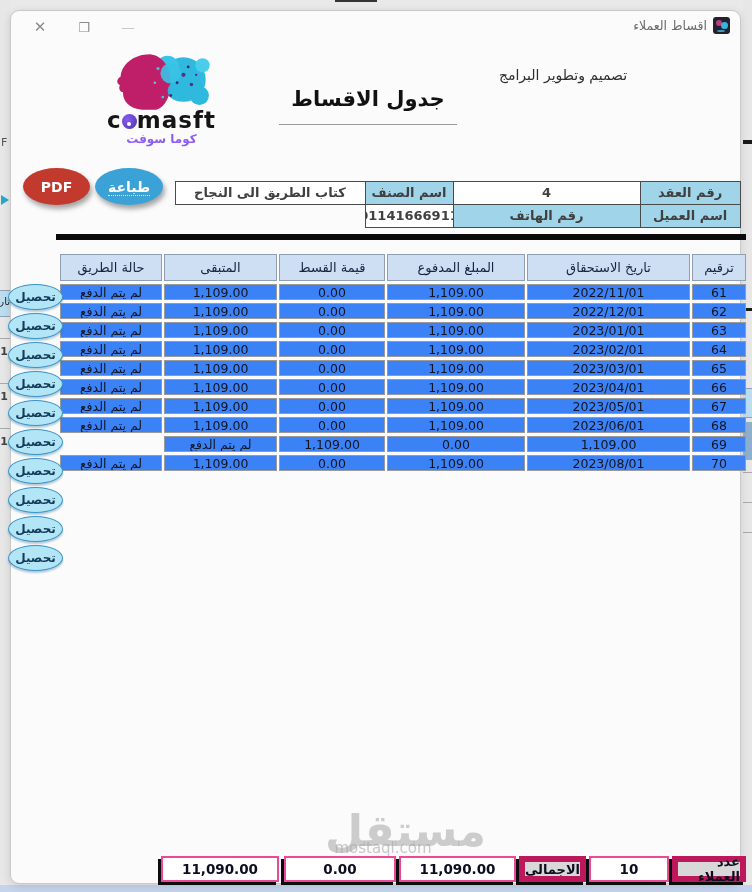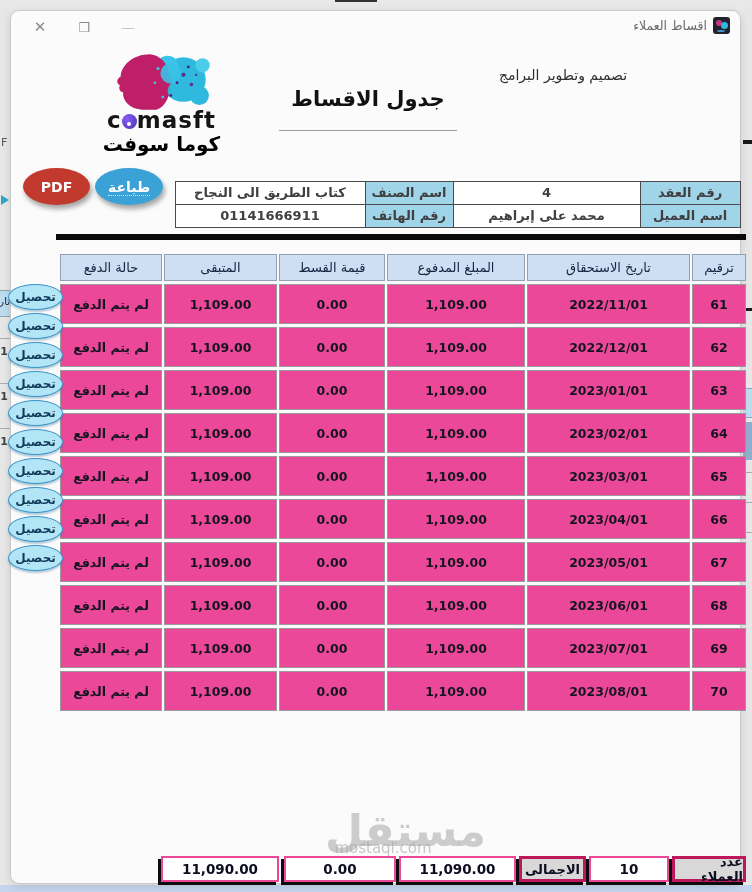--- a/index.html
+++ b/index.html
@@ -49,24 +49,24 @@
   .company { position:absolute; right:42px; top:40px; width:270px; text-align:center; color:#2e2e2e; }
   .company .l1 { font-size:15px; }
   .company .l2 { font-size:14px; margin-top:16px; }
 
   .logo { position:absolute; left:58px; top:40px; width:185px; text-align:center; }
   .logo-en { font-size:23px; font-weight:800; letter-spacing:1px; color:#151515; line-height:1; margin-top:-8px; direction:ltr; }
   .logo-o { display:inline-block; width:15px; height:15px; border-radius:50%;
             background:radial-gradient(circle at 35% 35%, #8A5CF5, #4433AA);
             vertical-align:-1px; position:relative; }
   .logo-o::after { content:""; position:absolute; width:4px; height:4px; background:#fff; border-radius:50%; left:5px; top:8px; }
-  .logo-ar { font-size:20px; font-weight:700; color:#000000; line-height:1.2; }
+  .logo-ar { font-size:12px; font-weight:700; color:#8b5cf6; line-height:1.2; }
 
   .page-title { position:absolute; left:268px; top:76px; width:178px; text-align:center;
-                font-size:21px; font-weight:600; color:#111; padding-bottom:19px;
+                font-size:21px; font-weight:600; color:#111; padding-bottom:13px;
                 border-bottom:1.5px solid #9a9a9a; }
 
   
   .oval-btn { position:absolute; top:157px; height:37px; border:none; border-radius:50%;
               color:#fff; font-weight:700; font-size:14px; cursor:pointer;
               box-shadow:2px 4px 5px rgba(0,0,0,.35); font-family:"DejaVu Sans",sans-serif; }
   .btn-pdf   { left:12px; width:67px; background:#C23A2D; }
   .btn-print { left:84px; width:68px; background:#3AA2D6; }
   .btn-print span { border-bottom:1px dotted #cfe9f7;margin-top:20px; }
 
@@ -80,34 +80,34 @@
 
   .divider { position:absolute; left:45px; top:223px; width:690px; height:6px; background:#0A0A0A; }
 
   
   .table { position:absolute; left:47px; top:243px; width:688px; direction:rtl; }
   .thead, .trow { display:grid; grid-template-columns:54px 163px 138px 106px 113px 102px; column-gap:2px; }
   .thead { margin-bottom:3px; }
   .trow  { margin-bottom:3px; }
   .hcell { height:27px; background:#CEDFF4; border:1px solid #90a0b2; display:flex; align-items:center; justify-content:center;
            font-size:13px; font-weight:500; color:#17233f; white-space:nowrap; overflow:hidden; }
-  .cell  { height:40px; background:#ec4899; border:1px solid #9a9a9a; display:flex; align-items:center; justify-content:center;
-           font-size:12.5px; font-weight:700; color:#141420; white-space:nowrap; overflow:hidden; }
+  .cell  { height:16px; background:#3b82f6; border:1px solid #9a9a9a; display:flex; align-items:center; justify-content:center;
+           font-size:12.5px; font-weight:400; color:#141420; white-space:nowrap; overflow:hidden; }
 
   .collect-layer { position:absolute; left:-3px; top:0; width:58px; height:600px; }
   .collect-btn { position:absolute; left:0; width:55px; height:26px; border-radius:50%;
                  background:#B2E6F6; border:1.5px solid #3b93c6; color:#143a5a;
                  font-size:12px; font-weight:700; cursor:pointer; z-index:6;
                  box-shadow:0 2px 2px rgba(40,110,150,.35); font-family:"DejaVu Sans",sans-serif; }
 
   
   .tot { position:absolute; top:845px; height:26px; display:flex; align-items:center; justify-content:center;
          font-size:13.5px; font-weight:700; color:#0d0d20; }
   .tot-box { background:#fff; border:2px solid #ec4899; box-shadow:-3px 3px 0 #0c0c0c; }
-  .tot-label { background:#D8D8D8; border:3px solid #be185d; box-shadow:-3px 3px 0 #0c0c0c; font-size:13px; }
+  .tot-label { background:#D8D8D8; border:6px solid #be185d; box-shadow:-3px 3px 0 #0c0c0c; font-size:13px; }
   .t-remaining { left:150px; width:118px; }
   .t-paid      { left:273px; width:112px; }
   .t-amount    { left:388px; width:117px; }
   .t-total-lb  { left:508px; width:67px; }
   .t-count     { left:578px; width:80px; }
   .t-count-lb  { left:661px; width:74px; }
 
   
   .watermark { position:absolute; left:315px; top:798px; width:160px; text-align:center;
                z-index:9; pointer-events:none; }
@@ -189,35 +189,34 @@
 
   <button class="oval-btn btn-pdf">PDF</button>
   <button class="oval-btn btn-print"><span>طباعة</span></button>
 
   <div class="info-grid">
     <div class="info-cell info-label">رقم العقد</div>
     <div class="info-cell info-value">4</div>
     <div class="info-cell info-label">اسم الصنف</div>
     <div class="info-cell info-value">كتاب الطريق الى النجاح</div>
     <div class="info-cell info-label">اسم العميل</div>
-    <div class="info-cell info-value">محمد على إبراهيم</div>
     <div class="info-cell info-label">رقم الهاتف</div>
     <div class="info-cell info-value">01141666911</div>
   </div>
 
   <div class="divider"></div>
 
   <div class="table">
     <div class="thead">
       <div class="hcell">ترقيم</div>
       <div class="hcell">تاريخ الاستحقاق</div>
       <div class="hcell">المبلغ المدفوع</div>
       <div class="hcell">قيمة القسط</div>
       <div class="hcell">المتبقى</div>
-      <div class="hcell">حالة الدفع</div>
+      <div class="hcell">حالة الطريق</div>
     </div>
     <div>
   <div class="trow">
     <div class="cell">61</div>
     <div class="cell">2022/11/01</div>
     <div class="cell">1,109.00</div>
     <div class="cell">0.00</div>
     <div class="cell">1,109.00</div>
     <div class="cell">لم يتم الدفع</div>
   </div>
@@ -280,21 +279,20 @@
     <div class="cell">68</div>
     <div class="cell">2023/06/01</div>
     <div class="cell">1,109.00</div>
     <div class="cell">0.00</div>
     <div class="cell">1,109.00</div>
     <div class="cell">لم يتم الدفع</div>
   </div>
 
   <div class="trow">
     <div class="cell">69</div>
-    <div class="cell">2023/07/01</div>
     <div class="cell">1,109.00</div>
     <div class="cell">0.00</div>
     <div class="cell">1,109.00</div>
     <div class="cell">لم يتم الدفع</div>
   </div>
 
   <div class="trow">
     <div class="cell">70</div>
     <div class="cell">2023/08/01</div>
     <div class="cell">1,109.00</div>

